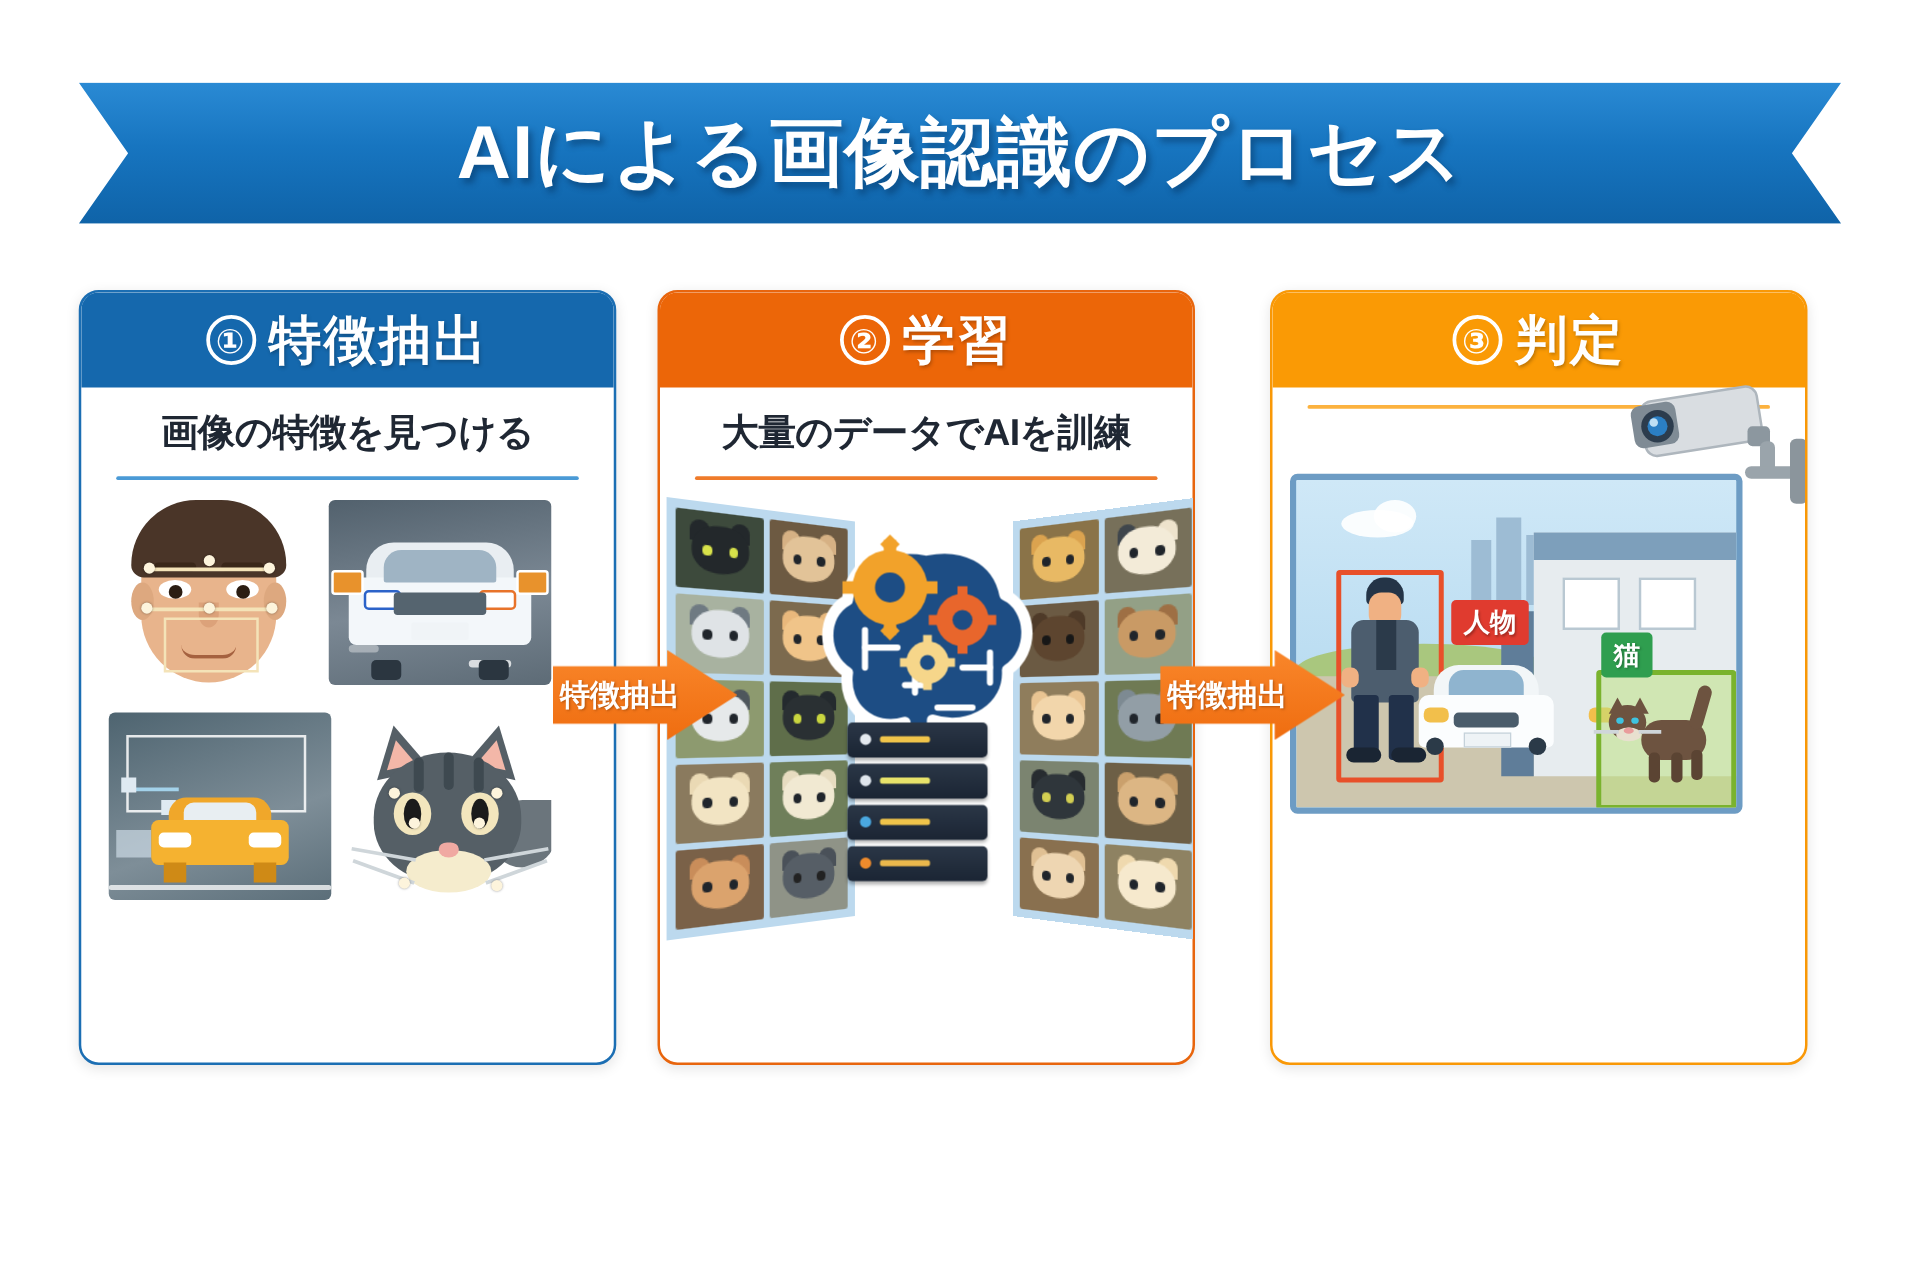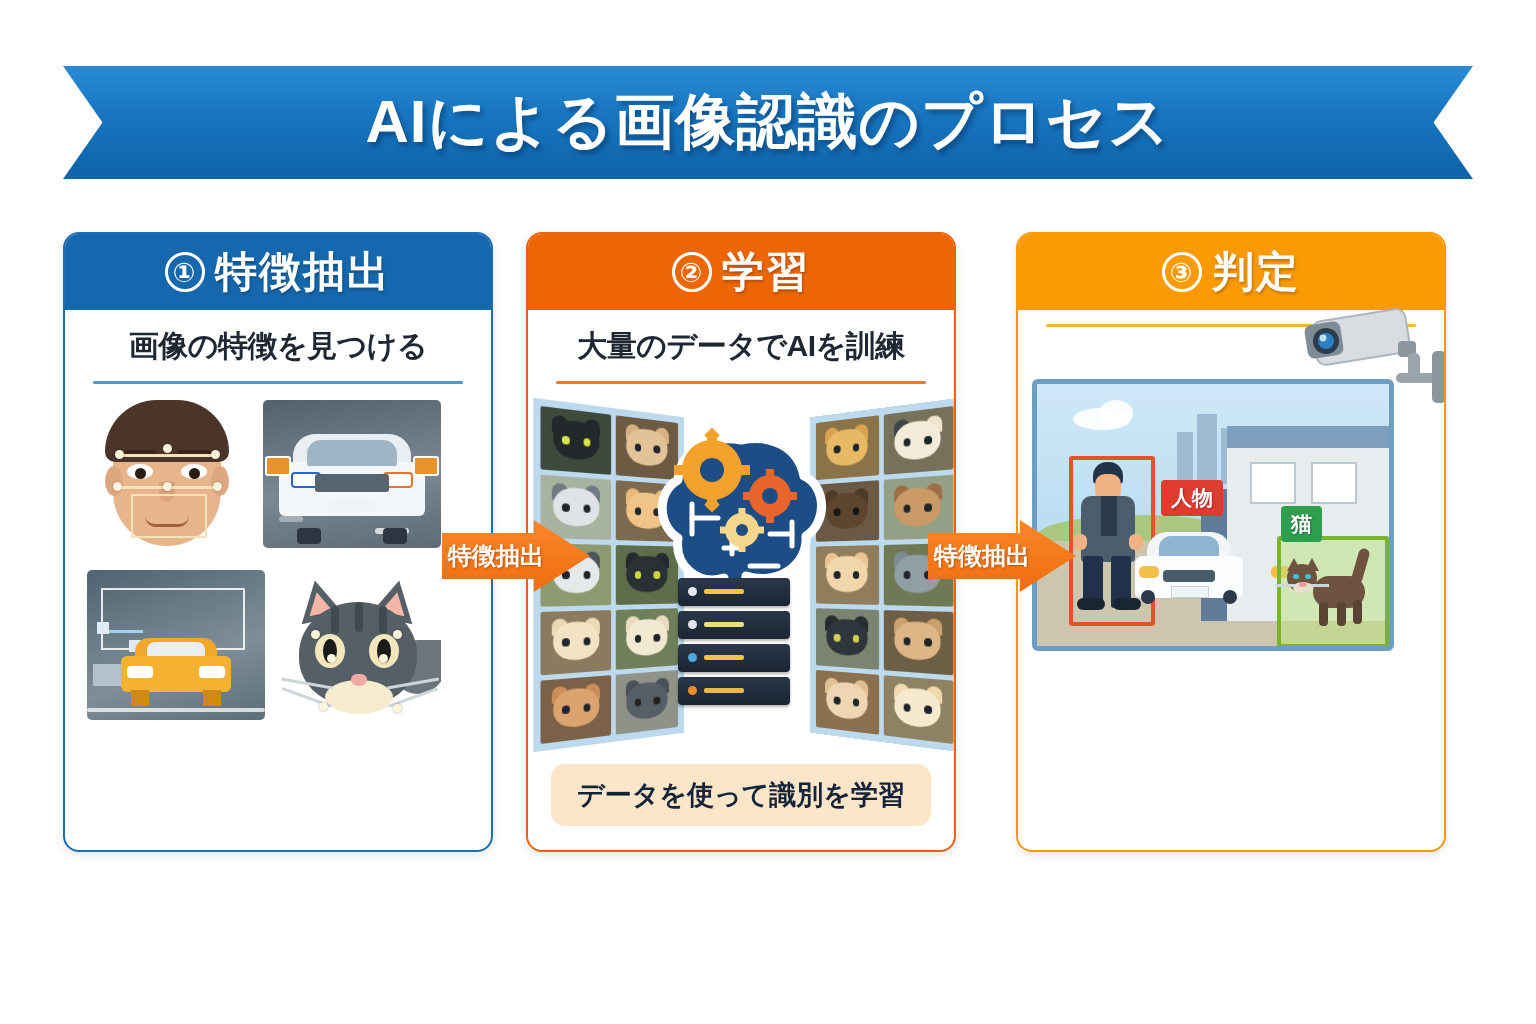--- a/index.html
+++ b/index.html
@@ -492,23 +492,20 @@
           <div class="srv-led" style="background:#4aa8e0;"></div>
           <div class="srv-bar" style="background:#f0c44a;"></div>
         </div>
       <div class="srv-unit" style="top:99px;">
           <div class="srv-led" style="background:#ef8b2c;"></div>
           <div class="srv-bar" style="background:#eab84c;"></div>
         </div>
     </div>
   </div>
 
-  <div class="card-footer-wrap">
-    <div class="card-footer">データを使って識別を学習</div>
-  </div>
 </div>
 
 <div class="card" id="card-3">
   <div class="card-header">
     <span class="circ-num">③</span>
     <span>判定</span>
   </div>
   <div class="divider"></div>
 
   <div class="card-body">

